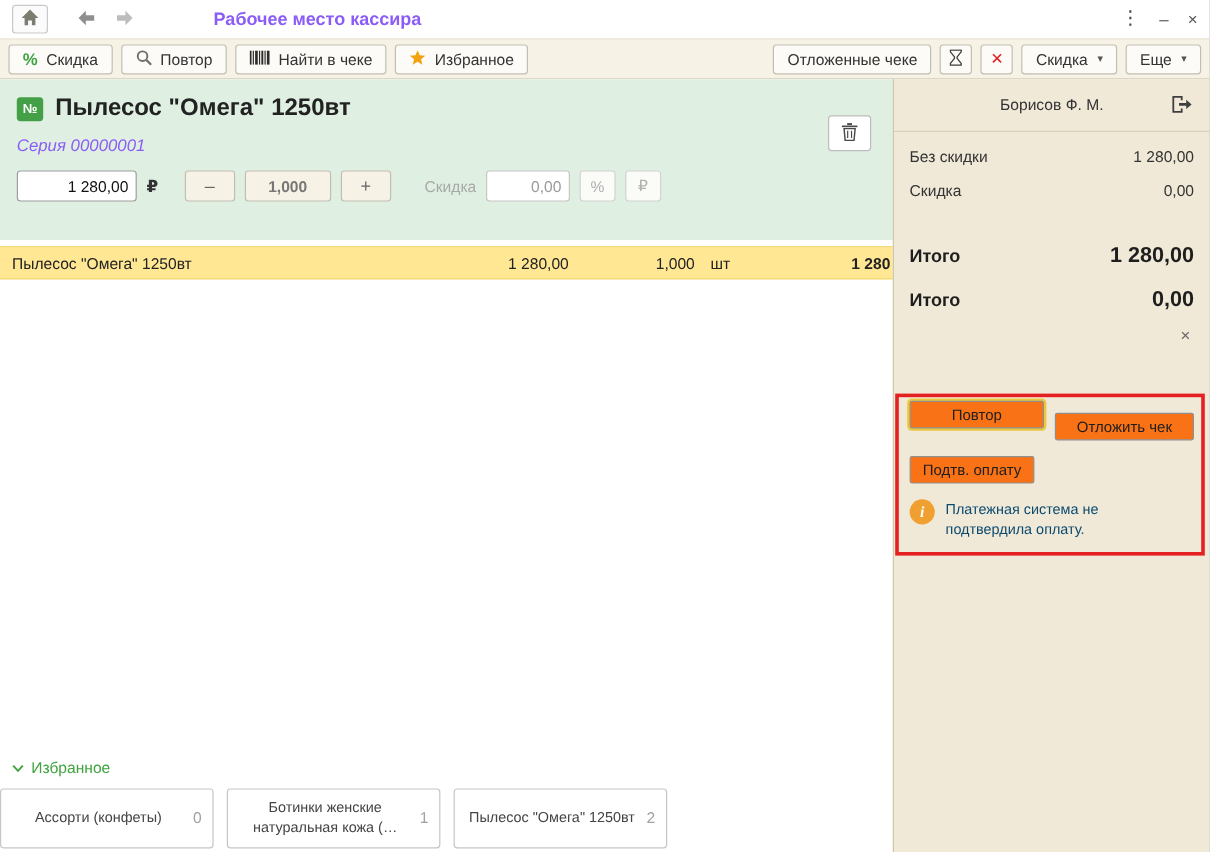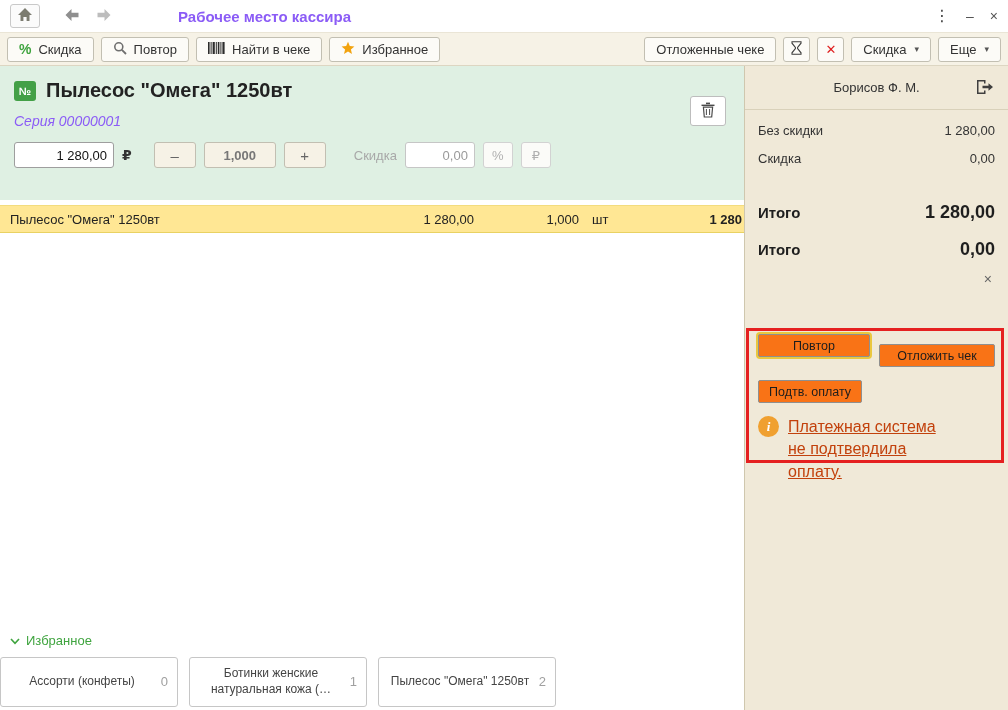--- a/index.html
+++ b/index.html
@@ -72,21 +72,21 @@
   .total-row .val { font-size: 18px; font-weight: bold; color: #1e1e1e; }
   .change-row { margin-top: 16px; }
   .panel-close { align-self: flex-end; margin: 12px 16px 0 0; color: #666; font-size: 14px; background: none; border: none; line-height: 1; }
   .pay-btns { display: flex; gap: 9px; padding: 0 13px; margin-top: 48px; }
   .pbtn { height: 23px; border: 1px solid #8f8f8f; border-radius: 2px; background: #f97316; font-size: 12.5px; color: #1d1d1d; padding: 0 10px; white-space: nowrap; }
   .pbtn.repeat { flex: 0 0 112px; box-shadow: 0 0 0 2px #eac73e; border-color: #8f8f8f; }
   .pbtn.defer { flex: 1; margin-top: 10px; }
   .pay-btns2 { padding: 0 13px; margin-top: 13px; }
   .info-row { display: flex; gap: 9px; padding: 0 13px; margin-top: 13px; align-items: flex-start; }
   .info-ico { width: 21px; height: 21px; border-radius: 50%; background: #f0a030; color: #fff; font-weight: bold; font-style: italic; font-size: 13px; display: flex; align-items: center; justify-content: center; font-family: "Liberation Serif", serif; flex: none; }
-  .info-text { font-size: 16px; color: #c2410c; line-height: 1.4; max-width: 168px; text-decoration: underline; }
+  .info-text { font-size: 12px; color: #0c4a6e; line-height: 1.4; max-width: 168px; }
   .red-rect { position: absolute; left: 1px; top: 262px; width: 258px; height: 135px; border: 3px solid #e52020; pointer-events: none; }
 </style>
 </head>
 <body>
 
 <div class="titlebar">
   <button class="home-btn">
     <span>
       <svg width="16" height="15" viewBox="0 0 16 15">
           <path d="M8 1 L15 8 H12.5 V14 H9.6 V10 H6.4 V14 H3.5 V8 H1 Z" fill="#7c7c70"></path>

